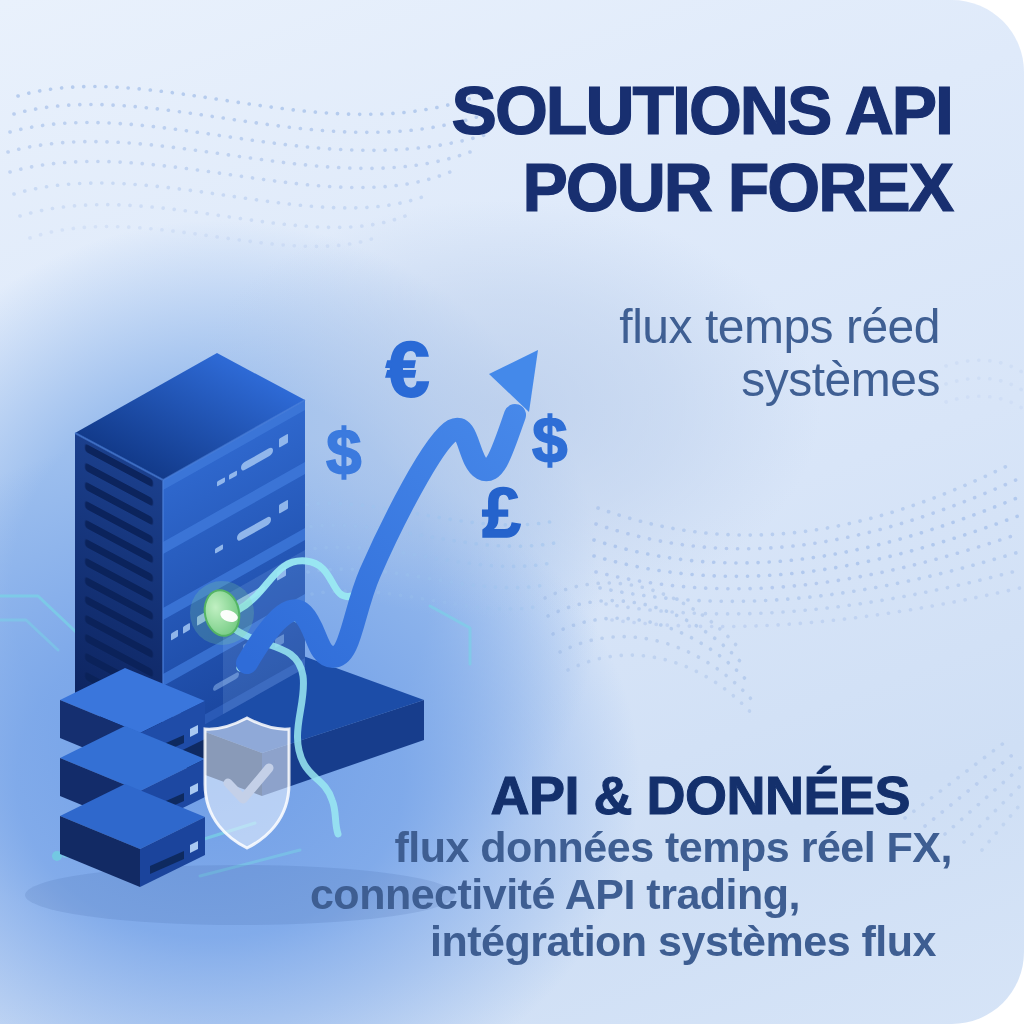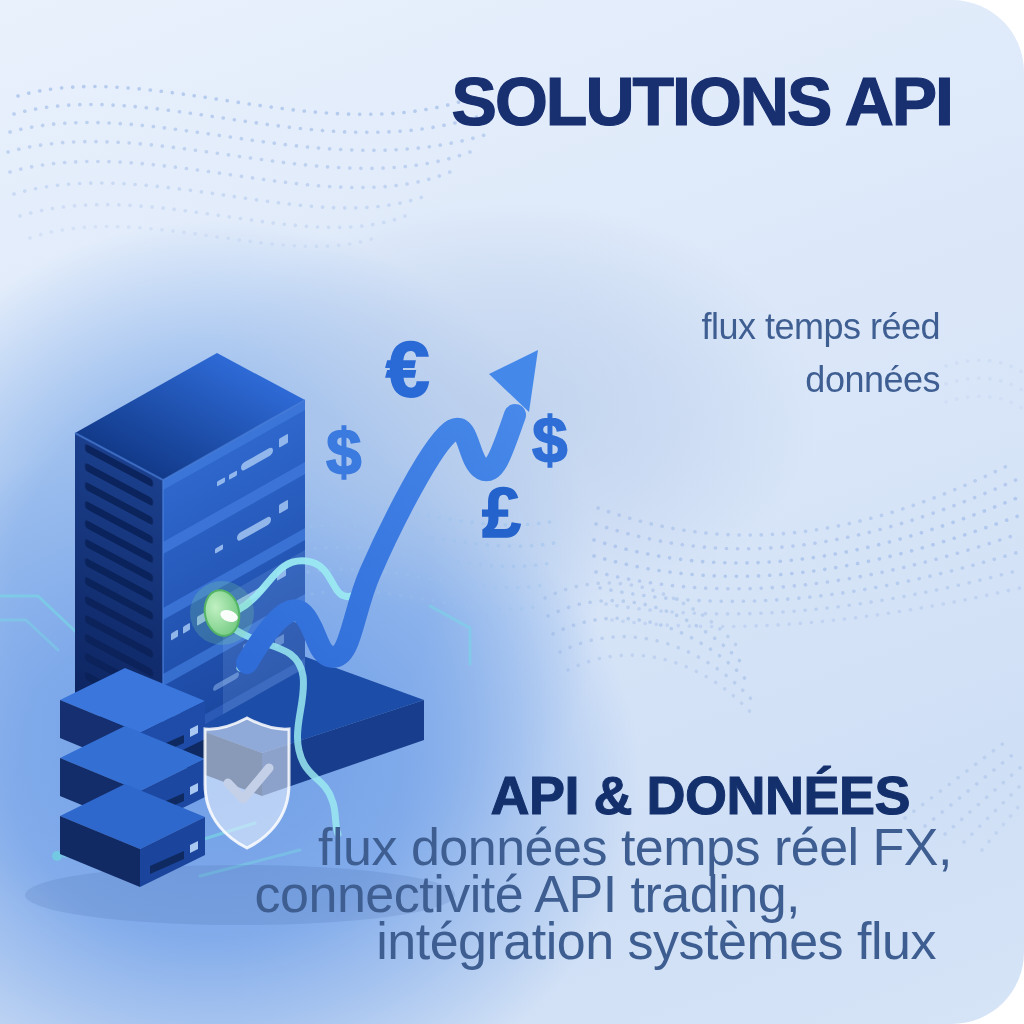--- a/index.html
+++ b/index.html
@@ -14,35 +14,35 @@
   .blob-circle{left:-160px;top:220px;width:760px;height:740px;
     background:radial-gradient(closest-side,#9dbfee 0%,#9dbfee 55%,rgba(157,191,238,0) 100%);}
   .blob-deep{left:-220px;top:430px;width:860px;height:700px;
     background:radial-gradient(closest-side,#6d9ce6 0%,#7aa6e9 45%,rgba(122,166,233,0) 100%);opacity:.9;}
   .blob-mound{left:180px;top:200px;width:640px;height:420px;
     background:radial-gradient(closest-side,#b9cdeb 0%,rgba(185,205,235,.55) 55%,rgba(185,205,235,0) 100%);opacity:.8;}
   .decor,.illus{position:absolute;left:0;top:0;width:1024px;height:1024px;}
   .dots path{fill:none;stroke-linecap:round;stroke-dasharray:0.1 11;stroke-width:3.6;}
   .circuit path,.circuit polyline{fill:none;stroke:#78d4e6;stroke-width:3;stroke-linecap:round;stroke-linejoin:round;}
 
-  .headline{position:absolute;right:72px;top:63px;text-align:right;z-index:6;
+  .headline{position:absolute;right:72px;top:72px;text-align:right;z-index:6;
     color:#182f70;font-size:68px;line-height:77px;font-weight:700;letter-spacing:-2px;
     -webkit-text-stroke:1.2px #182f70;}
   .subtitle{position:absolute;right:84px;top:300px;text-align:right;z-index:6;
-    color:#3f5f93;font-size:36px;line-height:53px;font-weight:400;letter-spacing:-0.5px;}
+    color:#3f5f93;font-size:48px;line-height:53px;font-weight:400;letter-spacing:-0.5px;}
   .cur{position:absolute;z-index:5;font-weight:700;line-height:1;}
   .cur-eur{left:386px;top:330px;font-size:78px;color:#2a6ad6;-webkit-text-stroke:2px #2a6ad6;}
   .cur-usd-l{left:326px;top:420px;font-size:64px;color:#3b7ade;-webkit-text-stroke:1.5px #3b7ade;}
   .cur-usd-r{left:532px;top:408px;font-size:64px;color:#2e6ed6;-webkit-text-stroke:1.5px #2e6ed6;}
   .cur-gbp{left:482px;top:478px;font-size:70px;color:#2563cc;-webkit-text-stroke:1.5px #2563cc;}
   .footer-head{position:absolute;right:114px;top:764px;z-index:6;text-align:right;
     color:#14306c;font-size:54px;font-weight:700;letter-spacing:-0.5px;
     -webkit-text-stroke:1px #14306c;}
   .footer-body{position:absolute;right:72px;top:824px;z-index:6;text-align:right;
-    color:#3e5e92;font-size:52px;line-height:47px;font-weight:400;letter-spacing:-0.5px;}
+    color:#3e5e92;font-size:43px;line-height:47px;font-weight:700;letter-spacing:-0.5px;}
   .footer-body .fl2{padding-right:152px;}
   .footer-body .fl3{padding-right:16px;}
 </style>
 </head>
 <body>
 
 <div class="canvas">
 
   <div class="bg-base"></div>
   <div class="blob blob-circle"></div>
@@ -223,25 +223,26 @@
 
     <g>
       <circle cx="222" cy="613" r="32" fill="rgba(134,220,148,0.22)"></circle>
       <ellipse cx="222" cy="613" rx="17" ry="23" transform="rotate(-12 222 613)" fill="url(#gradDot)" stroke="#54b465" stroke-width="2"></ellipse>
       <ellipse cx="229" cy="616" rx="9" ry="5.5" transform="rotate(18 229 616)" fill="#ffffff" opacity=".95"></ellipse>
     </g>
   </svg>
 
   <div class="headline">
     <div>SOLUTIONS API</div>
+    <div>POUR FOREX</div>
   </div>
 
   <div class="subtitle">
     <div>flux temps réed</div>
-    <div>données</div>
+    <div>systèmes</div>
   </div>
 
   <span class="cur cur-eur">€</span>
   <span class="cur cur-usd-l">$</span>
   <span class="cur cur-usd-r">$</span>
   <span class="cur cur-gbp">£</span>
 
   <div class="footer-head">API &amp; DONNÉES</div>
   <div class="footer-body">
     <div class="fl1">flux données temps réel FX,</div>

